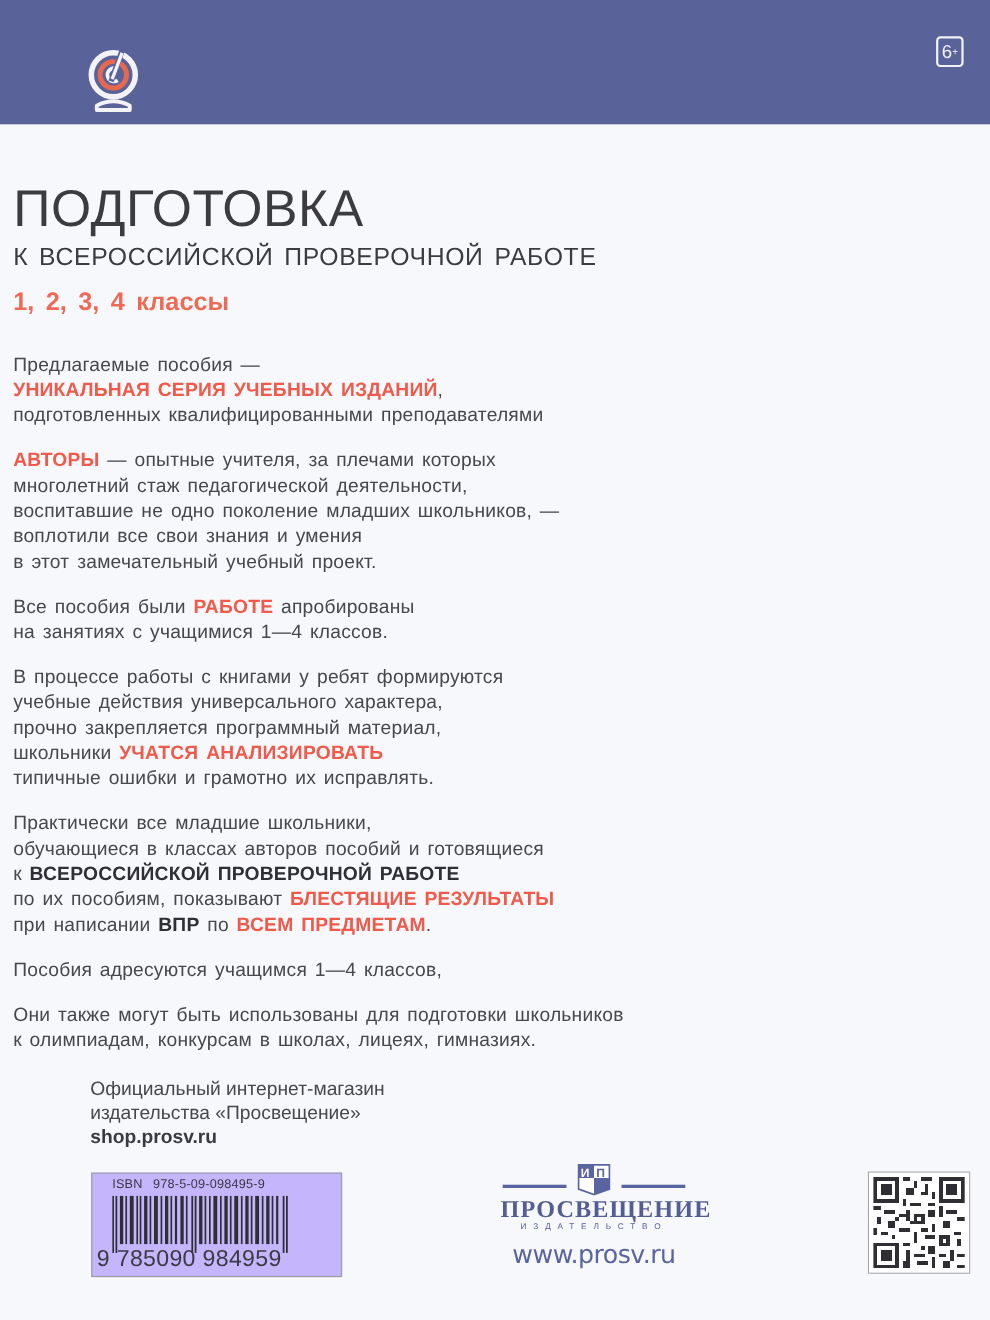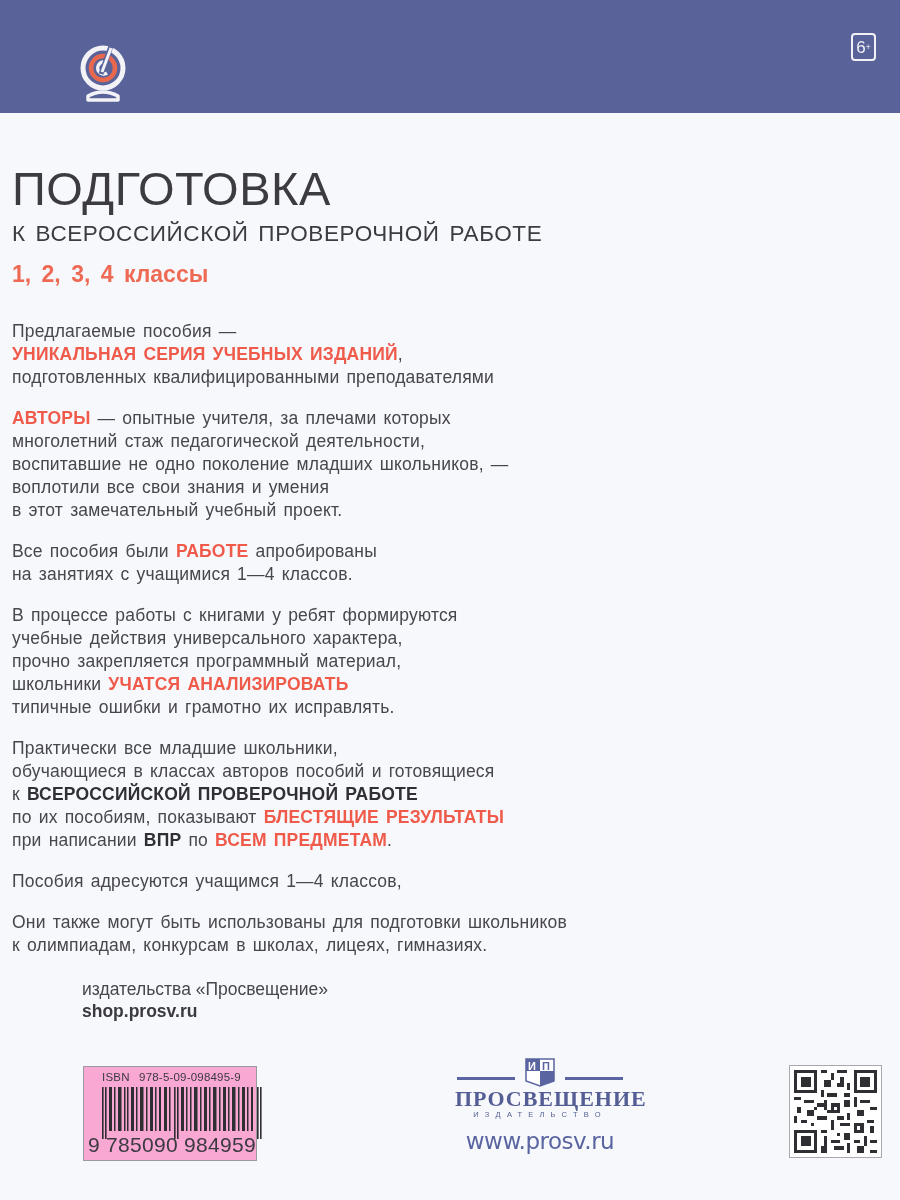--- a/index.html
+++ b/index.html
@@ -50,22 +50,22 @@
     .red { color: #ef5a4a; font-weight: bold; }
     .dark { color: #2f2f35; font-weight: bold; }
 
     .shop {
       position: absolute; left: 82px; top: 978px;
       font-size: 17.5px; line-height: 22px; color: #47474c;
     }
     .shop .url { font-weight: bold; color: #3a3a40; }
 
     .barcode {
-      position: absolute; left: 83px; top: 1066px; width: 174px; height: 95px;
-      background: #f9a8d4; border: 1px solid #9a9aa0;
+      position: absolute; left: 83px; top: 1066px; width: 228px; height: 95px;
+      background: #c4b5fd; border: 1px solid #9a9aa0;
     }
     .isbn {
       position: absolute; left: 18px; top: 4px; font-size: 11.5px; color: #3a3a40;
       letter-spacing: 0.2px; word-spacing: 6px;
     }
     .bars {
       position: absolute; left: 18px; top: 20px; width: 160px; height: 52px;
     }
     .bar-digits {
       position: absolute; left: 4px; top: 66px; font-size: 21px; color: #3a3a40;
@@ -154,20 +154,21 @@
     <div>Пособия адресуются учащимся 1—4 классов,</div>
   </div>
 
   <div class="para">
     <div>Они также могут быть использованы для подготовки школьников</div>
     <div>к олимпиадам, конкурсам в школах, лицеях, гимназиях.</div>
   </div>
 </div>
 
 <div class="shop">
+  <div>Официальный интернет-магазин</div>
   <div>издательства «Просвещение»</div>
   <div class="url">shop.prosv.ru</div>
 </div>
 
 <div class="barcode">
   <div class="isbn"><span>ISBN</span> <span>978-5-09-098495-9</span></div>
   <svg class="bars" viewBox="0 0 160 52" preserveAspectRatio="none">
     <g fill="#2e2e33">
       <rect x="0" y="0" width="1.6" height="52"></rect>
         <rect x="3" y="0" width="1.6" height="52"></rect>

